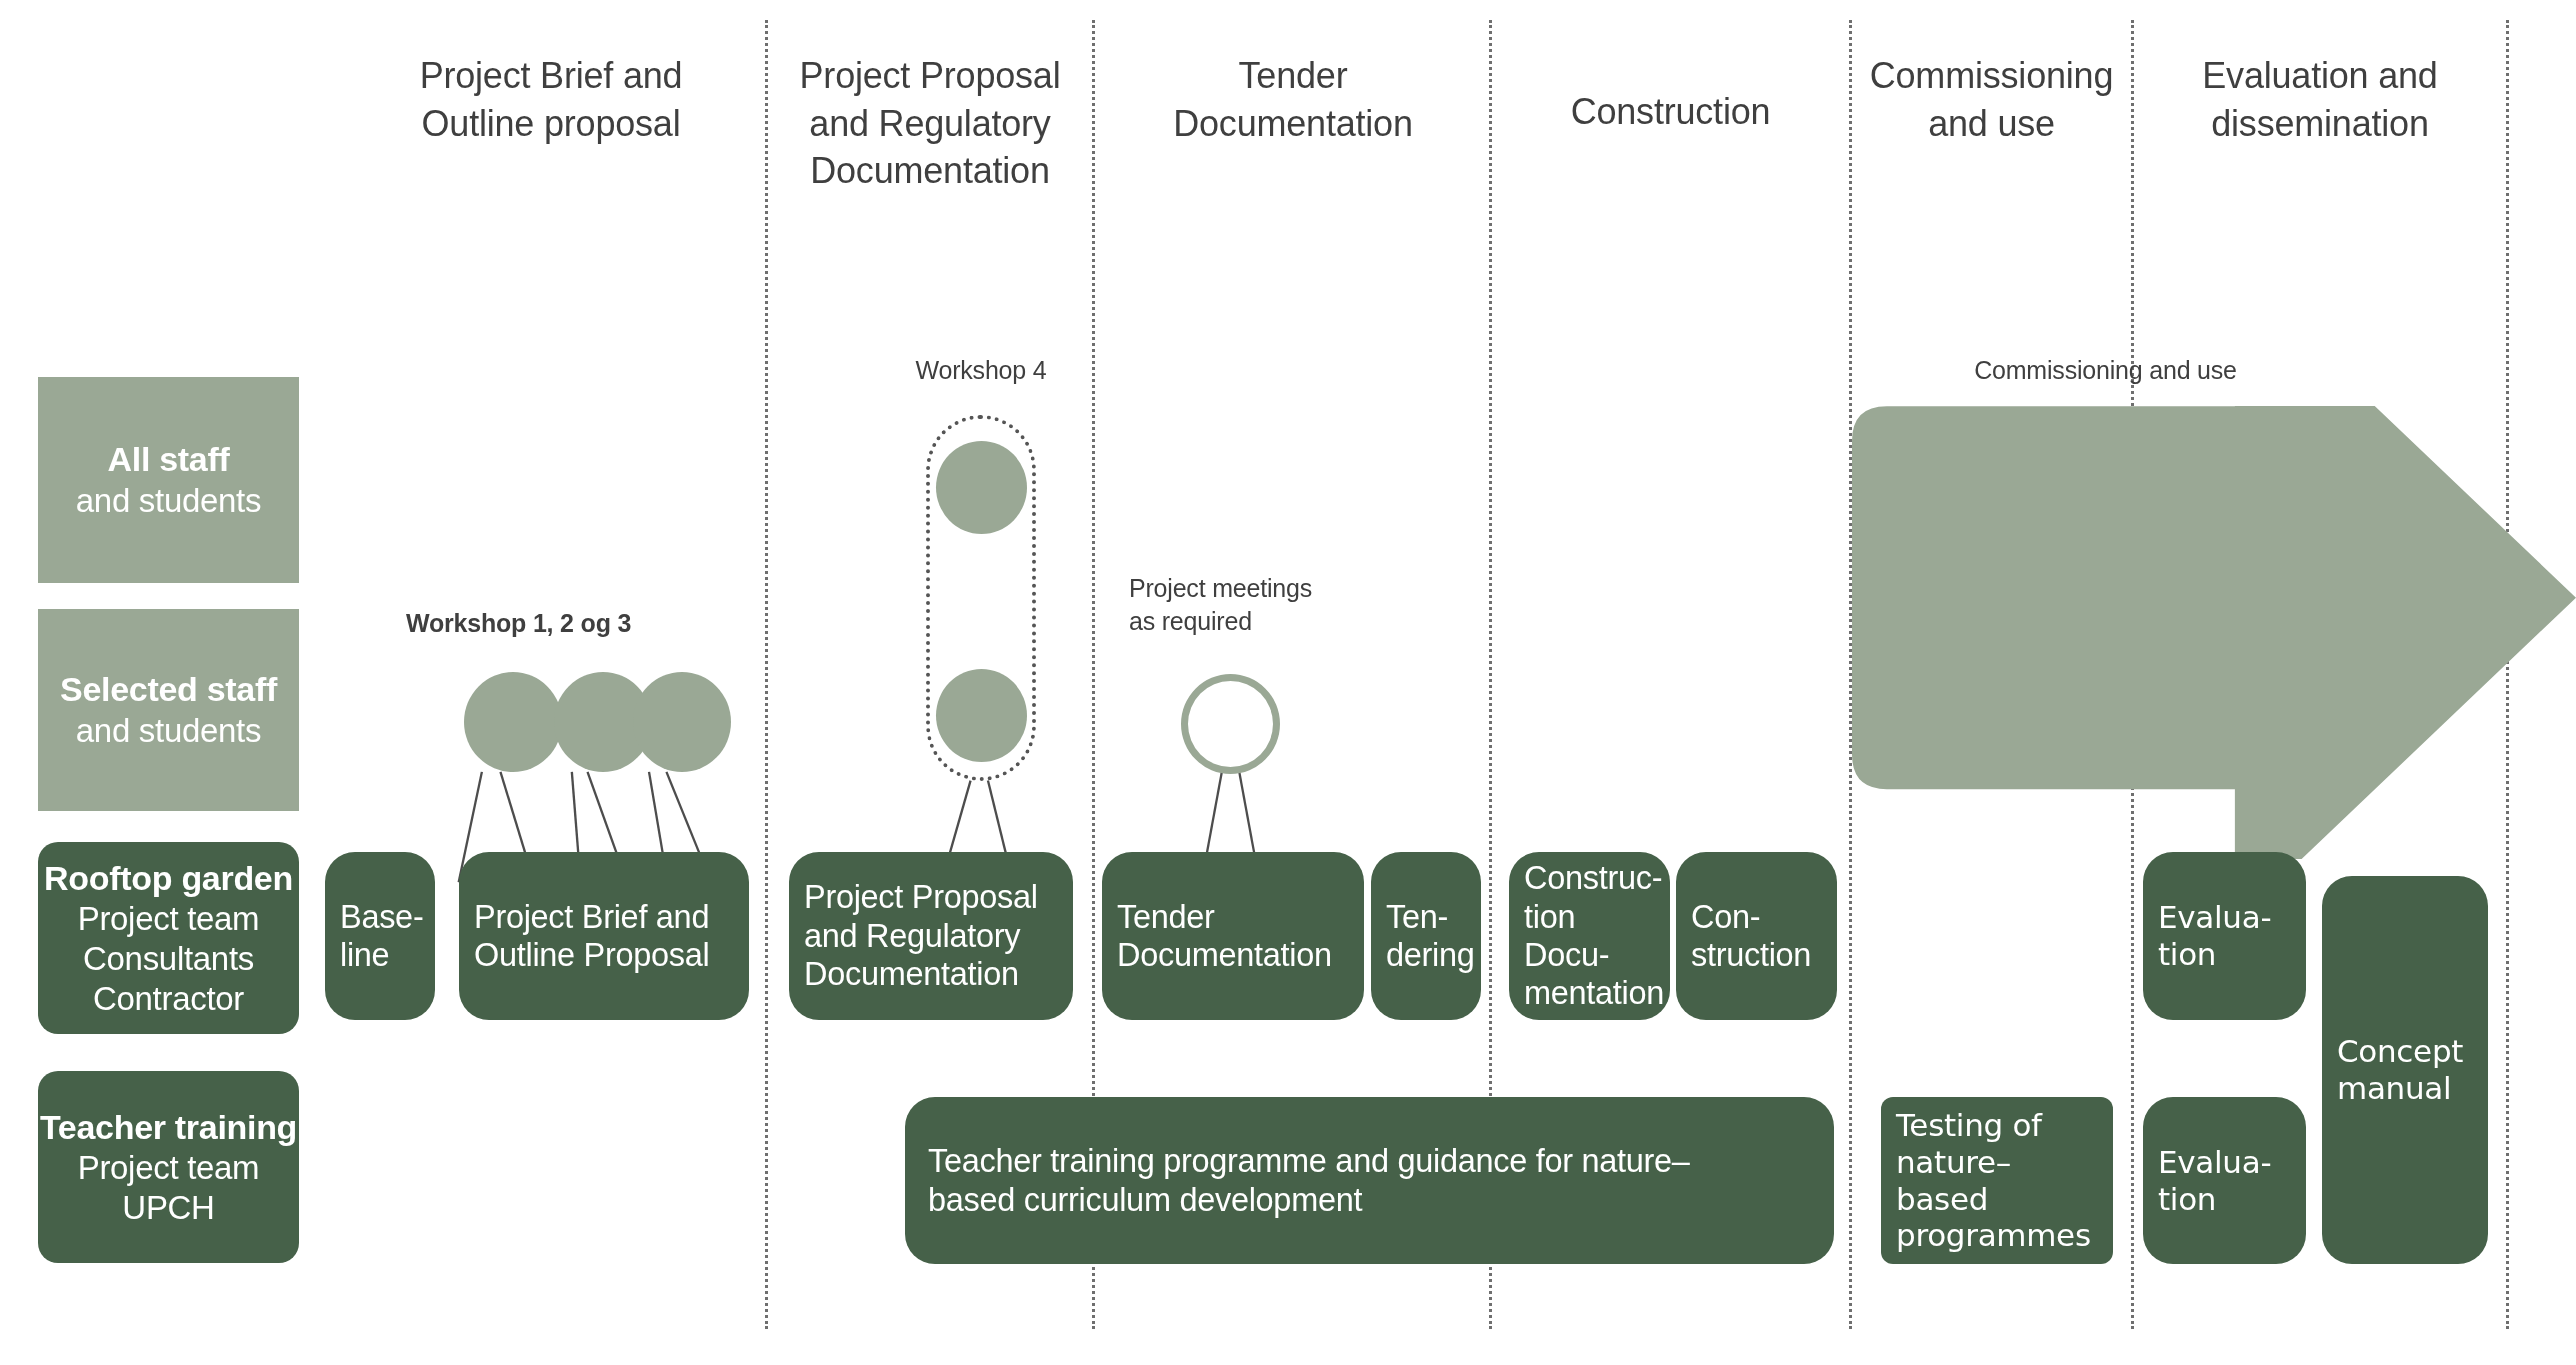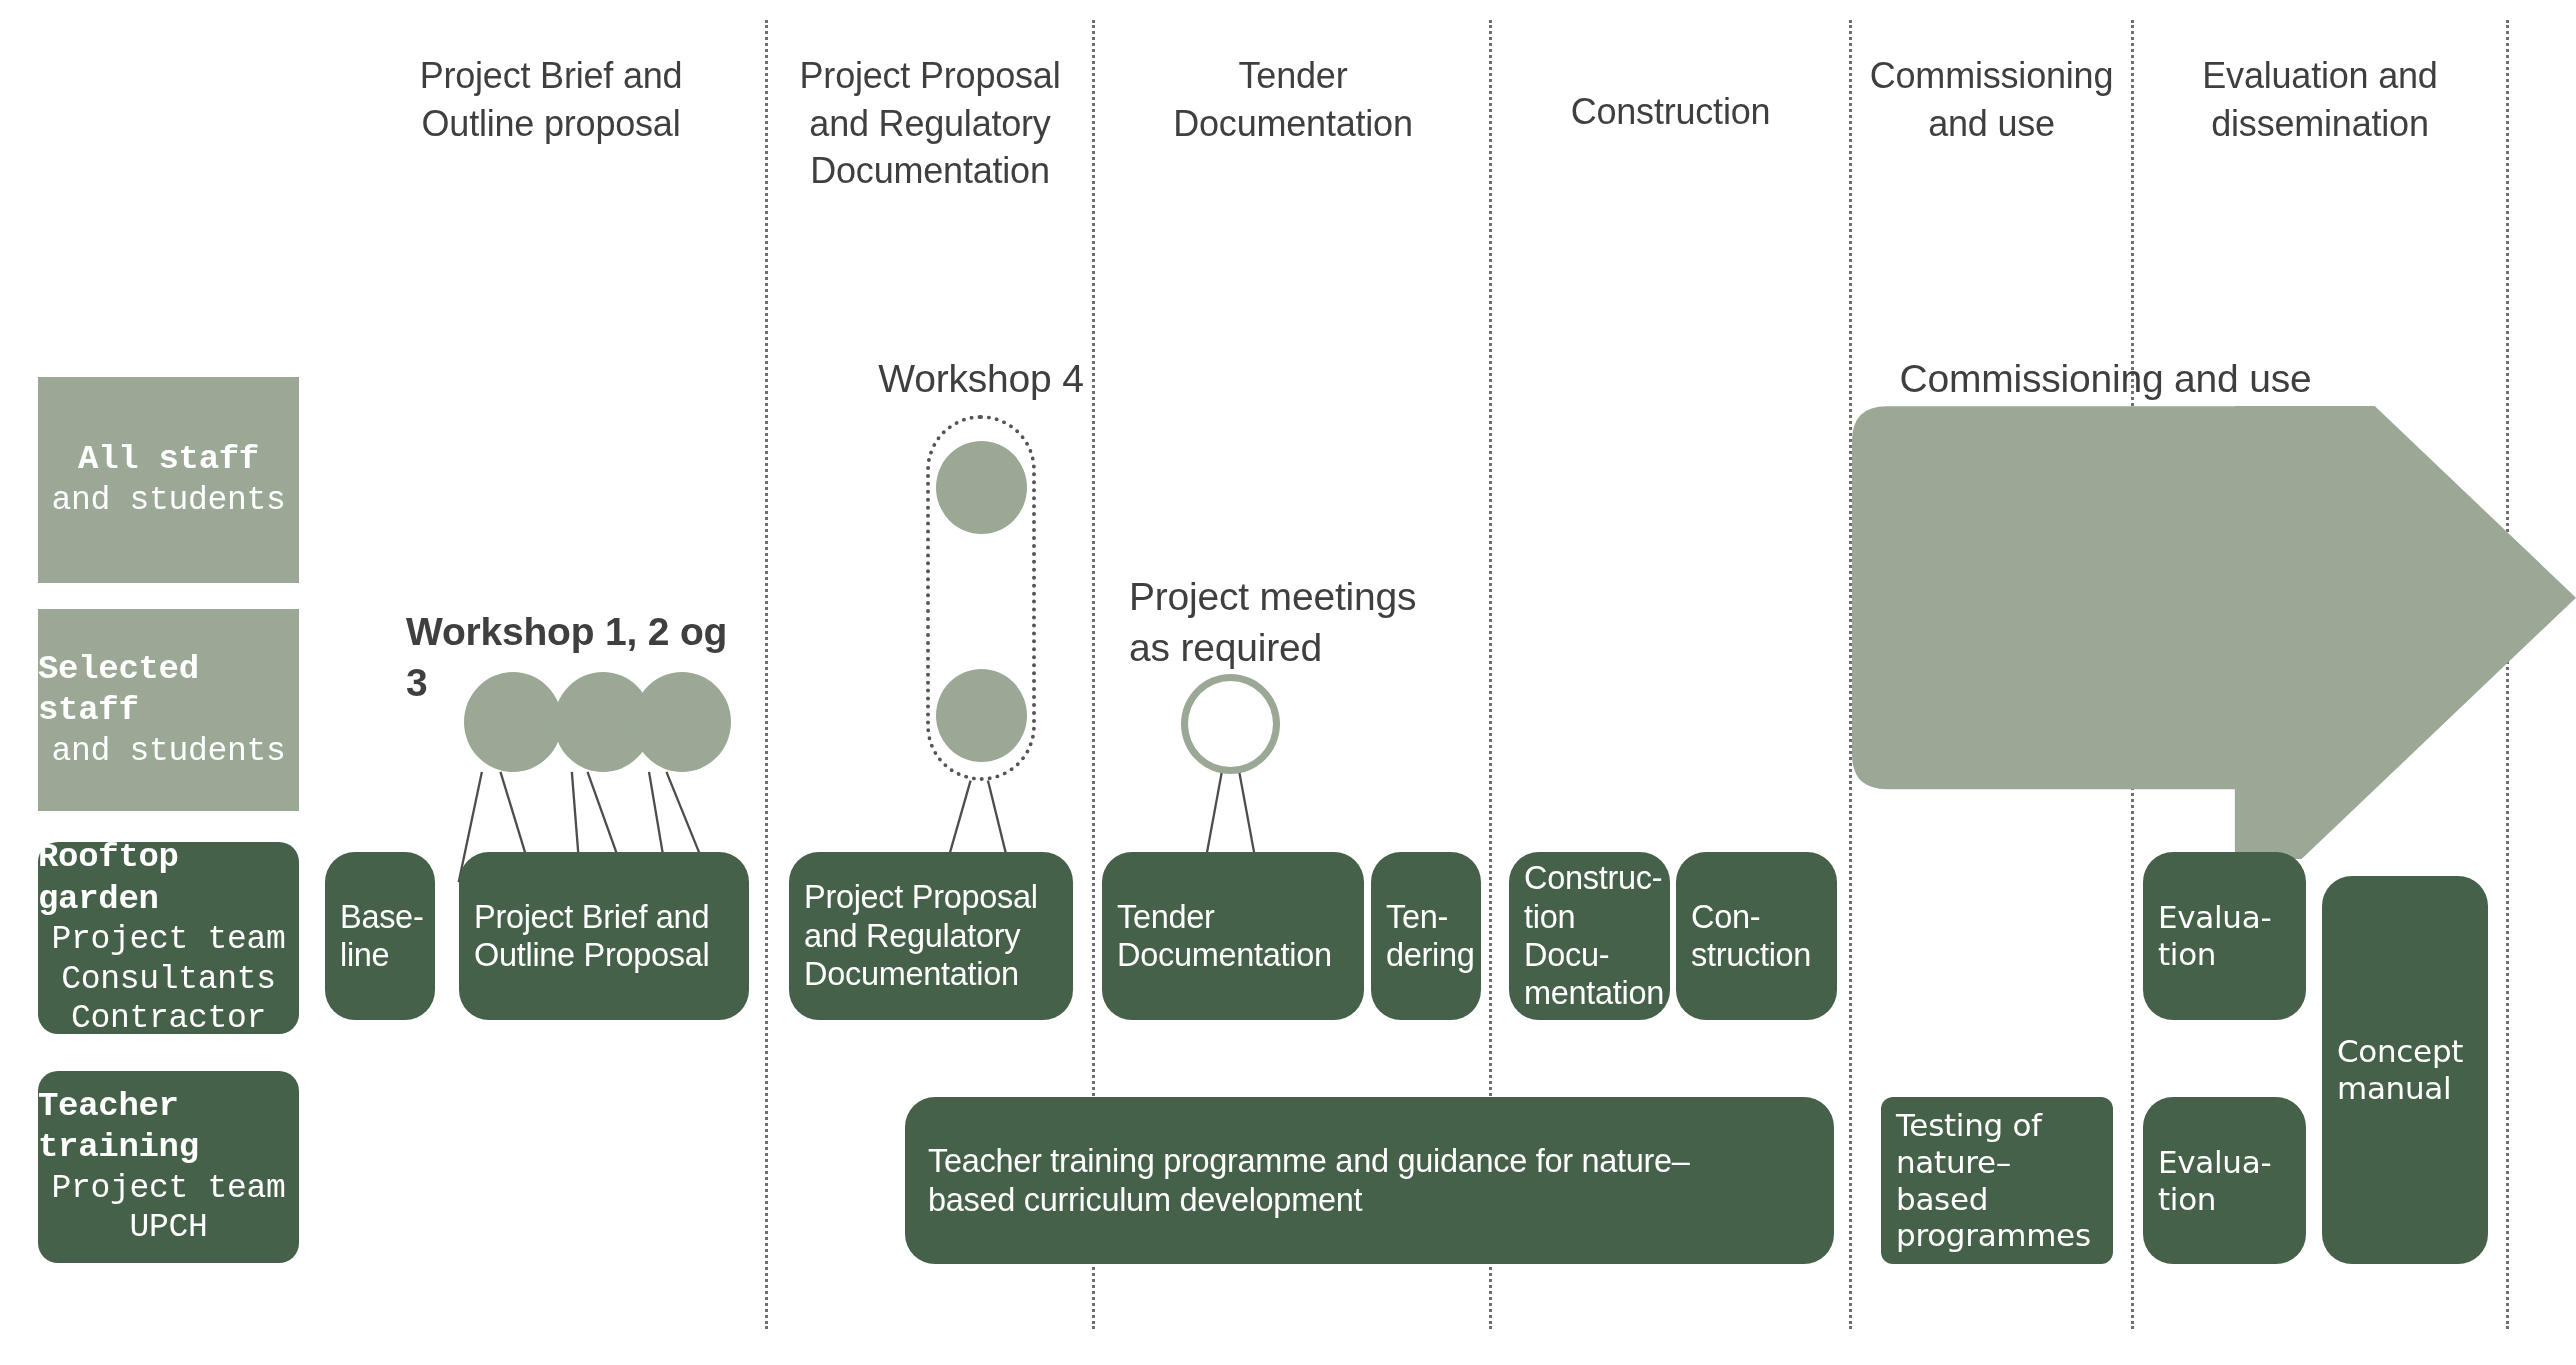--- a/index.html
+++ b/index.html
@@ -31,21 +31,22 @@
     letter-spacing:-0.2px;
   }
   
   .stake{
     position:absolute;
     color:#ffffff;
     display:flex;
     flex-direction:column;
     align-items:center;
     justify-content:center;
-    font-family:Liberation Mono, monospace;
+    text-align:center;
+    font-family:Liberation Sans, sans-serif;
     letter-spacing:-0.3px;
   }
   .stake.light{background:#9aa895;}
   .stake.dark{background:#466149;border-radius:20px;}
   .stake .hd{font-weight:700;font-size:34px;line-height:1.22;}
   .stake .ln{font-weight:400;font-size:33px;line-height:1.20;}
 
   
   .pill{
     position:absolute;
@@ -82,21 +83,21 @@
     border:4.1px dotted #555555;
     border-radius:55px;
     box-sizing:border-box;
   }
 
   
   .anno{
     position:absolute;
     color:#3f3f3f;
     font-family:"Liberation Sans", sans-serif;
-    font-size:39px;
+    font-size:25px;
     line-height:1.3;
     letter-spacing:-0.2px;
     white-space:pre-line;
   }
 
   
   #links{position:absolute;left:0;top:0;width:2576px;height:1365px;pointer-events:none;}
 
   
   #arrow{position:absolute;left:1852px;top:406px;width:724px;height:453px;}

